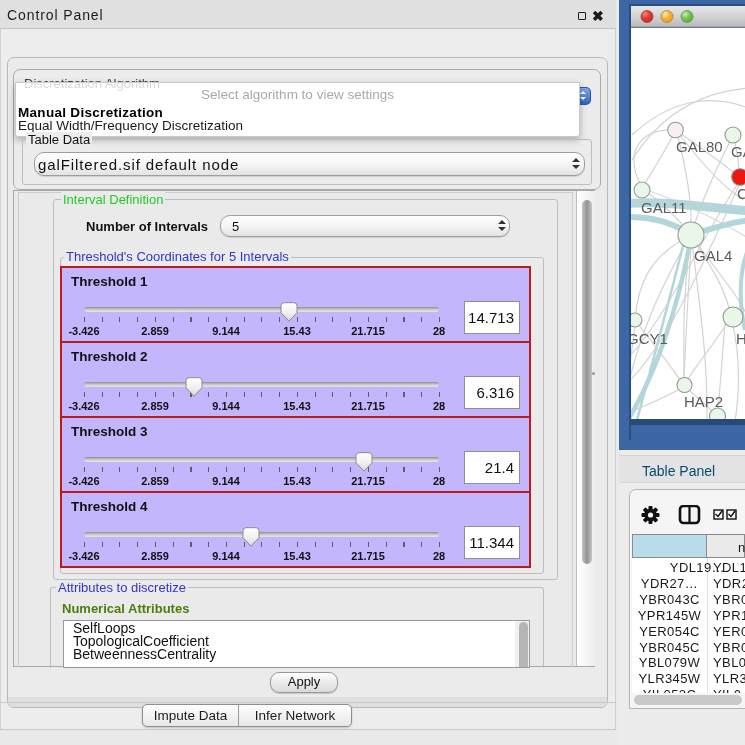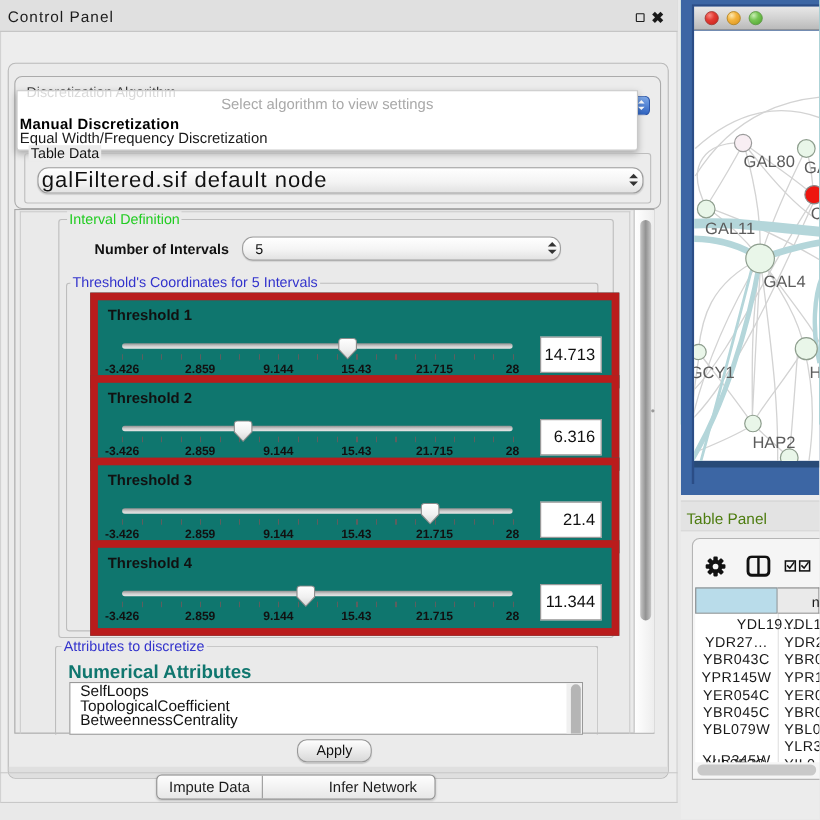--- a/index.html
+++ b/index.html
@@ -25,21 +25,21 @@
   
   #panelA{left:13px;top:69px;width:586px;height:119px;border:1px solid #ababab;border-radius:7px;background:#ececec;}
   
   #popup{left:15px;top:82px;width:563px;height:53px;background:#fff;border:1px solid #c9c9c9;border-radius:0 0 3px 3px;box-shadow:0 3px 7px rgba(0,0,0,0.28);}
   
   .combo{position:absolute;border:1px solid #9e9e9e;border-radius:10px;background:linear-gradient(#ffffff,#f4f4f4 55%,#e2e2e2);box-shadow:0 1px 1px rgba(0,0,0,0.12);}
   .combo .txt{position:absolute;left:10px;top:0;bottom:0;display:flex;align-items:center;font-size:13px;color:#111;}
   .arrup{position:absolute;width:0;height:0;border-left:4px solid transparent;border-right:4px solid transparent;border-bottom:4px solid #333;}
   .arrdn{position:absolute;width:0;height:0;border-left:4px solid transparent;border-right:4px solid transparent;border-top:4px solid #333;}
   
-  .tpanel{position:absolute;left:82px;width:467px;height:73px;border:7px solid #b91c1c;background:#0f766e;}
+  .tpanel{position:absolute;left:60px;width:467px;height:73px;border:2px solid #b91c1c;background:#c4b5fd;}
   .tpanel .tl{position:absolute;left:9px;top:6px;font-size:13.5px;font-weight:bold;color:#111;}
   .track{position:absolute;left:22px;top:39px;width:355px;height:5px;border-radius:3px;background:linear-gradient(#8f8f8f,#cfcfcf 55%,#e6e6e6);}
   .ticks{position:absolute;left:22px;top:49px;width:357px;height:5px;background:repeating-linear-gradient(to right,#5e5e5e 0 1px,transparent 1px 17.75px);}
   .tlab{position:absolute;top:57px;width:60px;text-align:center;font-size:11px;font-weight:bold;color:#111;}
   .thumb{position:absolute;top:34px;}
   .vfield{position:absolute;left:402px;top:33px;width:49px;height:25px;background:#fff;border:1px solid #8f8f8f;font-size:15px;color:#111;text-align:right;padding:3px 5px 3px 0;line-height:25px;}
   
   #nlist{left:63px;top:620px;width:465px;height:46px;background:#fff;border:1px solid #999;overflow:hidden;}
   #nlist .li{position:absolute;left:9px;font-size:14px;color:#111;}
   
@@ -82,21 +82,21 @@
   </div>
 
   <div class="abs" style="left:24px;top:76px;width:200px;height:6px;overflow:hidden;font-size:13px;color:#3c3c3c;">Discretization Algorithm</div>
   <div class="abs" style="left:24px;top:82px;width:200px;height:9px;overflow:hidden;">
       <div style="margin-top:-6px;font-size:13px;color:#dadada;">Discretization Algorithm</div>
     </div>
 
   <div class="group" style="left:22px;top:139px;width:568px;height:44px;"></div>
   <div class="glabel" style="left:26px;top:132px;color:#111;background:#ececec;">Table Data</div>
   <div class="combo" style="left:34px;top:152px;width:549px;height:22px;">
-    <div class="txt" style="left:3px;font-size:20px;letter-spacing:0.9px;">galFiltered.sif default node</div>
+    <div class="txt" style="left:3px;font-size:15px;letter-spacing:0.9px;">galFiltered.sif default node</div>
     <div class="arrup" style="left:537px;top:5px;"></div>
     <div class="arrdn" style="left:537px;top:12px;"></div>
   </div>
 
   <div class="abs" style="left:13px;top:190px;width:582px;height:477px;border:1px solid #a8a8a8;box-sizing:border-box;background:#eaeaea;"></div>
   <div class="vsb-track" style="left:576px;top:191px;width:18px;height:475px;border-left:1px solid #c0c0c0;"></div>
   <div class="vsb-thumb" style="left:582px;top:200px;width:10px;height:364px;"></div>
 
   <div class="abs" style="left:18px;top:192px;width:553px;height:474px;border:1px solid #cdcdcd;border-bottom:none;"></div>
 
@@ -197,35 +197,35 @@
             <stop offset="1" stop-color="#d5d5d5"></stop>
           </linearGradient>
         </defs>
       <path d="M4,0.7 h10 q3,0 3,3 v7 L9,19.2 L1,10.7 v-7 q0,-3 3,-3 z" fill="url(#thg4)" stroke="#8a8a8a" stroke-width="1"></path>
     </svg>
     <div class="vfield">11.344</div>
   </div>
 
   <div class="abs" style="left:50px;top:587px;width:492px;height:80px;border:1px solid #bdbdbd;border-bottom:none;border-radius:3px 3px 0 0;"></div>
   <div class="glabel" style="left:56px;top:580px;color:#3333cc;">Attributes to discretize</div>
-  <div class="abs" style="left:62px;top:601px;font-size:17px;font-weight:bold;color:#0f766e;">Numerical Attributes</div>
+  <div class="abs" style="left:62px;top:601px;font-size:13px;font-weight:bold;color:#4d7c0f;">Numerical Attributes</div>
   <div class="abs" id="nlist">
     <div class="li" style="top:-1px;">SelfLoops</div>
     <div class="li" style="top:12px;">TopologicalCoefficient</div>
     <div class="li" style="top:25px;">BetweennessCentrality</div>
     <div style="position:absolute;left:451px;top:0;width:14px;height:46px;background:#f0f0f0;"></div>
       <div style="position:absolute;left:455px;top:1px;width:9px;height:45px;background:#b5b5b5;border-radius:5px 5px 0 0;"></div>
   </div>
 
   <div class="abs" id="apply">Apply</div>
 
   <div class="abs" style="left:0;top:702px;width:616px;height:1px;background:#c9c9c9;"></div>
   <div class="seg" style="left:142px;top:704px;">
     <div class="s" style="width:95px;">Impute Data</div>
-    <div class="s" style="width:112px;padding-left:44px;">Infer Network</div>
+    <div class="s" style="width:112px;">Infer Network</div>
   </div>
 
   <div class="abs" style="left:592px;top:372px;width:3px;height:3px;background:#9a9a9a;border-radius:2px;"></div>
 
   <div class="abs" id="netwin">
     <svg width="126" height="450" viewBox="619 0 126 450">
       <defs>
         <linearGradient id="tbar" x1="0" y1="0" x2="0" y2="1">
           <stop offset="0" stop-color="#e8e8e8"></stop>
             <stop offset="0.5" stop-color="#d2d2d2"></stop>
@@ -319,21 +319,21 @@
           <text x="627" y="344">GCY1</text>
           <text x="736" y="344">H</text>
           <text x="684" y="407">HAP2</text>
         </g>
       </g>
     </svg>
   </div>
 
   <div class="abs" id="tablewin"></div>
   <div class="abs" id="tptitle">
-      <span style="position:absolute;left:5px;top:7px;font-size:14px;color:#4d7c0f;">Table Panel</span>
+      <span style="position:absolute;left:23px;top:7px;font-size:14px;color:#0c4a6e;">Table Panel</span>
     </div>
 
   <div class="abs" style="left:629px;top:489px;width:120px;height:218px;border:1px solid #b5b5b5;border-radius:7px 0 0 0;background:#f5f5f5;"></div>
 
   <svg class="abs" style="left:641px;top:505px;" width="100" height="20" viewBox="0 0 100 20">
     <g fill="#111">
       <g transform="translate(9.5,10)">
         <g>
           <rect x="-2" y="-9" width="4" height="18" rx="1"></rect>
           <rect x="-2" y="-9" width="4" height="18" rx="1" transform="rotate(45)"></rect>
@@ -368,19 +368,19 @@
     <div class="cell" style="left:0;top:34px;width:75px;text-align:center;font-size:13px;">YBR043C</div>
     <div class="cell" style="left:81px;top:34px;font-size:13px;">YBR0</div>
     <div class="cell" style="left:0;top:50px;width:75px;text-align:center;font-size:13px;">YPR145W</div>
     <div class="cell" style="left:81px;top:50px;font-size:13px;">YPR1</div>
     <div class="cell" style="left:0;top:66px;width:75px;text-align:center;font-size:13px;">YER054C</div>
     <div class="cell" style="left:81px;top:66px;font-size:13px;">YER0</div>
     <div class="cell" style="left:0;top:82px;width:75px;text-align:center;font-size:13px;">YBR045C</div>
     <div class="cell" style="left:81px;top:82px;font-size:13px;">YBR0</div>
     <div class="cell" style="left:0;top:97px;width:75px;text-align:center;font-size:13px;">YBL079W</div>
     <div class="cell" style="left:81px;top:97px;font-size:13px;">YBL0</div>
-    <div class="cell" style="left:0;top:113px;width:75px;text-align:center;font-size:13px;margin-top:12px;">YLR345W</div>
+    <div class="cell" style="left:0;top:113px;width:75px;text-align:center;font-size:13px;">YLR345W</div>
     <div class="cell" style="left:81px;top:113px;font-size:13px;">YLR3</div>
     <div class="cell" style="left:0;top:129px;width:75px;text-align:center;font-size:13px;">YIL052C</div>
     <div class="cell" style="left:81px;top:129px;font-size:13px;">YIL0</div>
   </div>
   <div class="abs" style="left:634px;top:695px;width:108px;height:10px;border-radius:5px;background:#c9c9c9;"></div>
 </div>
 
 </body></html>

